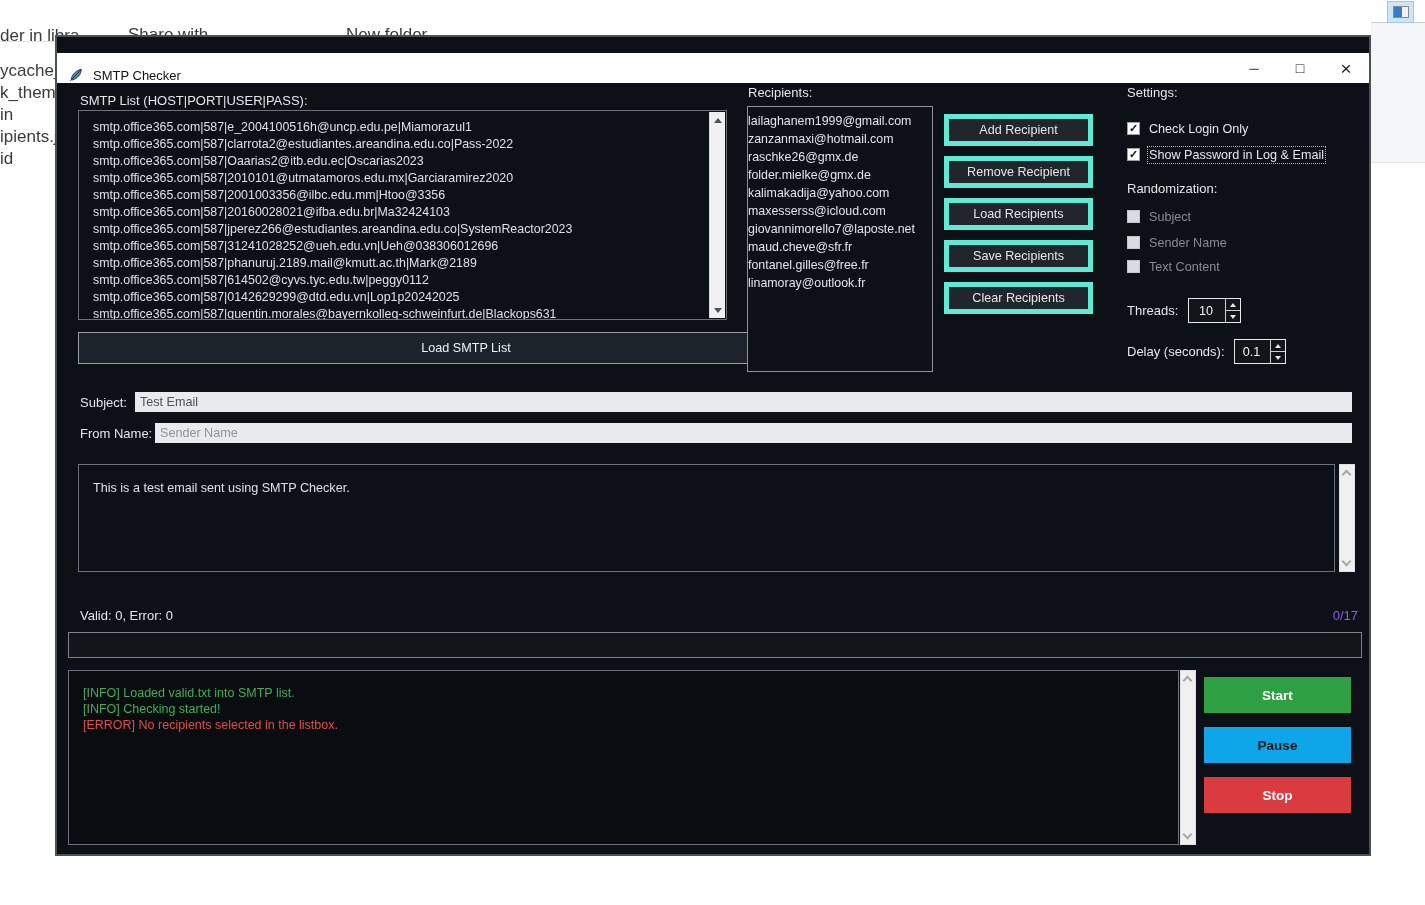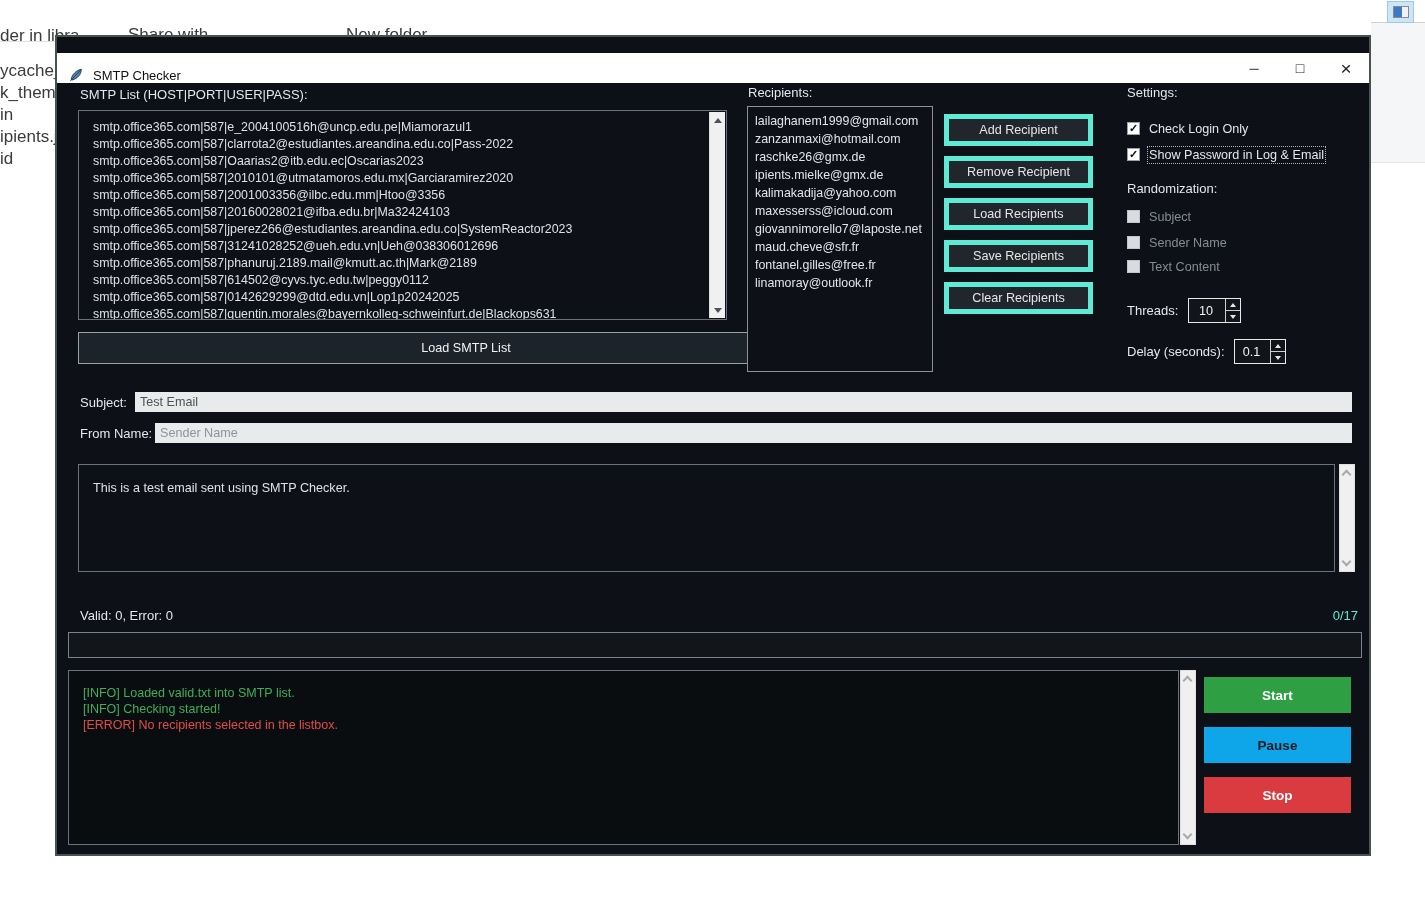--- a/index.html
+++ b/index.html
@@ -44,21 +44,21 @@
   .sb-classic .arr.up { top:0; } .sb-classic .arr.down { bottom:0; }
   .tri-up   { width:0; height:0; border-left:4px solid transparent; border-right:4px solid transparent; border-bottom:5px solid #4f5358; }
   .tri-down { width:0; height:0; border-left:4px solid transparent; border-right:4px solid transparent; border-top:5px solid #4f5358; }
 
   .load-smtp-btn { position:absolute; left:21px; top:295px; width:776px; height:32px;
                    background:#1d232b; border:1px solid #99a0a8; color:#f0f2f4; font-size:12.6px;
                    display:flex; align-items:center; justify-content:center; cursor:default; }
 
   
   .rcpt-box { position:absolute; left:690px; top:69px; width:186px; height:266px;
-              background:#0d1117; border:1px solid #8a9199; overflow:hidden; padding:5px 0 0 7px; }
+              background:#0d1117; border:1px solid #8a9199; overflow:hidden; padding:5px 0 0 0; }
   .rcpt-row { font-size:12.4px; color:#e2e5e9; line-height:18px; white-space:nowrap; }
 
   .side-btn { position:absolute; left:887px; width:149px; height:32px;
               background:#21262d; border:5px solid #5eead4; color:#e5e5e5; font-size:12.6px;
               display:flex; align-items:center; justify-content:center; cursor:default; }
 
   
   .cb-row { position:absolute; left:1070px; height:17px; display:flex; align-items:center; gap:9px; }
   .cb { width:13px; height:13px; background:#ffffff; border:1px solid #9aa0a6; display:flex;
         align-items:center; justify-content:center; font-size:11px; font-weight:bold; color:#111; }
@@ -87,21 +87,21 @@
              background:#0d1117; border:1px solid #6a727c; padding:15px 14px; }
   .msg-text { color:#dde1e6; font-size:12.6px; line-height:16px; }
 
   .sb-themed { position:absolute; width:16px; background:#f0f0f0; border:1px solid #e0e0e0; }
   .chev { width:7px; height:7px; border-left:2px solid #a9a9a9; border-top:2px solid #a9a9a9; position:absolute; left:3px; }
   .chev.up { transform:rotate(45deg); top:6px; }
   .chev.down { transform:rotate(225deg); bottom:6px; }
 
   
   .status-left  { position:absolute; left:23px; top:571px; color:#e3e6ea; font-size:13px; }
-  .status-right { position:absolute; right:11px; top:571px; color:#5eead4; font-size:13px; }
+  .status-right { position:absolute; right:11px; top:571px; color:#8b5cf6; font-size:13px; }
   .progress { position:absolute; left:11px; top:595px; width:1294px; height:26px;
               background:#12161b; border:1px solid #7a828c; }
 
   
   .log-box { position:absolute; left:11px; top:633px; width:1111px; height:175px;
              background:#0a0d10; border:1px solid #6a727c; padding:14px 0 0 14px; overflow:hidden; }
   .log-line { font-size:12.5px; line-height:16px; white-space:nowrap; }
   .log-info  { color:#3fae5c; }
   .log-error { color:#e14b4b; }
   .log-sb { left:1123px; top:633px; height:175px; }
@@ -142,21 +142,21 @@
         <path d="M2.2 14.2 L13 2.6" stroke="#17344f" stroke-width="0.9" fill="none"></path>
       </svg>
       <span class="title">SMTP Checker</span>
       <div class="win-controls">
         <div class="win-btn">─</div>
         <div class="win-btn max">□</div>
         <div class="win-btn close">×</div>
       </div>
     </div>
 
-    <span class="lbl" style="left:23px; top:50px;">SMTP List (HOST|PORT|USER|PASS):</span>
+    <span class="lbl" style="left:23px; top:56px;">SMTP List (HOST|PORT|USER|PASS):</span>
     <div class="smtp-box">
       <div class="smtp-rows">
         <div class="smtp-row">smtp.office365.com|587|e_2004100516h@uncp.edu.pe|Miamorazul1</div>
         <div class="smtp-row">smtp.office365.com|587|clarrota2@estudiantes.areandina.edu.co|Pass-2022</div>
         <div class="smtp-row">smtp.office365.com|587|Oaarias2@itb.edu.ec|Oscarias2023</div>
         <div class="smtp-row">smtp.office365.com|587|2010101@utmatamoros.edu.mx|Garciaramirez2020</div>
         <div class="smtp-row">smtp.office365.com|587|2001003356@ilbc.edu.mm|Htoo@3356</div>
         <div class="smtp-row">smtp.office365.com|587|20160028021@ifba.edu.br|Ma32424103</div>
         <div class="smtp-row">smtp.office365.com|587|jperez266@estudiantes.areandina.edu.co|SystemReactor2023</div>
         <div class="smtp-row">smtp.office365.com|587|31241028252@ueh.edu.vn|Ueh@038306012696</div>
@@ -174,21 +174,21 @@
           </div>
       </div>
     </div>
     <button class="load-smtp-btn">Load SMTP List</button>
 
     <span class="lbl" style="left:691px; top:48px;">Recipients:</span>
     <div class="rcpt-box">
       <div class="rcpt-row">lailaghanem1999@gmail.com</div>
       <div class="rcpt-row">zanzanmaxi@hotmail.com</div>
       <div class="rcpt-row">raschke26@gmx.de</div>
-      <div class="rcpt-row">ipients.mielke@gmx.de</div>
+      <div class="rcpt-row">folder.mielke@gmx.de</div>
       <div class="rcpt-row">kalimakadija@yahoo.com</div>
       <div class="rcpt-row">maxesserss@icloud.com</div>
       <div class="rcpt-row">giovannimorello7@laposte.net</div>
       <div class="rcpt-row">maud.cheve@sfr.fr</div>
       <div class="rcpt-row">fontanel.gilles@free.fr</div>
       <div class="rcpt-row">linamoray@outlook.fr</div>
     </div>
 
     <button class="side-btn" style="top:77px;">Add Recipient</button>
     <button class="side-btn" style="top:119px;">Remove Recipient</button>

